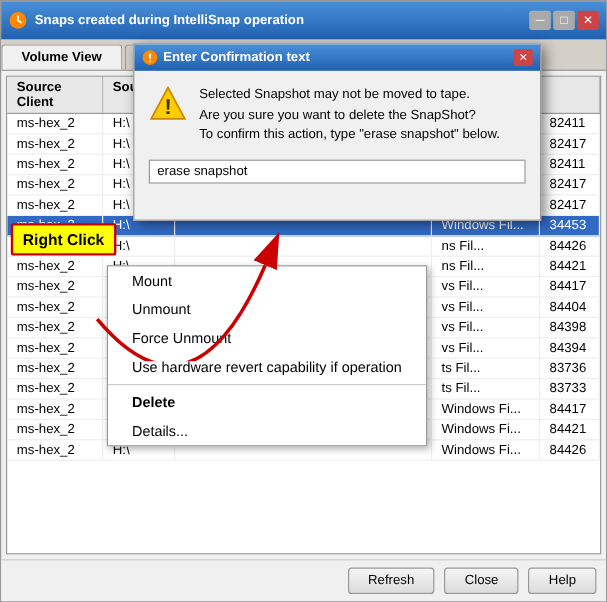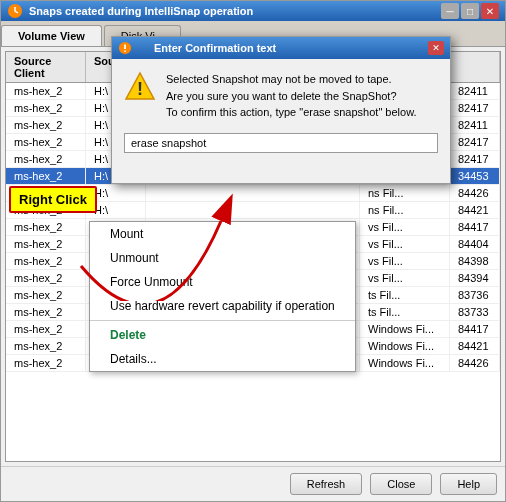--- a/index.html
+++ b/index.html
@@ -26,21 +26,21 @@
       flex-direction: column;
     }
 
     .title-bar {
       background: linear-gradient(to bottom, #4a90d9, #2060b0);
       color: white;
       padding: 4px 6px;
       display: flex;
       align-items: center;
       justify-content: space-between;
-      height: 20px;
+      height: 32px;
     }
 
     .title-bar-left {
       display: flex;
       align-items: center;
       gap: 6px;
     }
 
     .title-bar-icon {
       width: 16px;
@@ -200,21 +200,21 @@
       font-size: 12px;
       cursor: pointer;
     }
 
     .context-separator {
       border-top: 1px solid #ccc;
       margin: 2px 0;
     }
 
     .context-item.delete-item {
-      color: #15803d;
+      color: #000000;
       font-weight: bold;
     }
 
     
     .arrow-svg {
       position: absolute;
       top: 80px;
       left: 0;
       width: 320px;
       height: 220px;
@@ -248,21 +248,21 @@
       align-items: center;
       justify-content: space-between;
       height: 22px;
     }
 
     .dialog-title-text {
       font-size: 11px;
       font-weight: bold;
       display: flex;
       align-items: center;
-      gap: 22px;
+      gap: 4px;
     }
 
     .dialog-close-btn {
       width: 16px;
       height: 14px;
       background: #c44;
       color: white;
       border: none;
       font-size: 9px;
       cursor: pointer;

